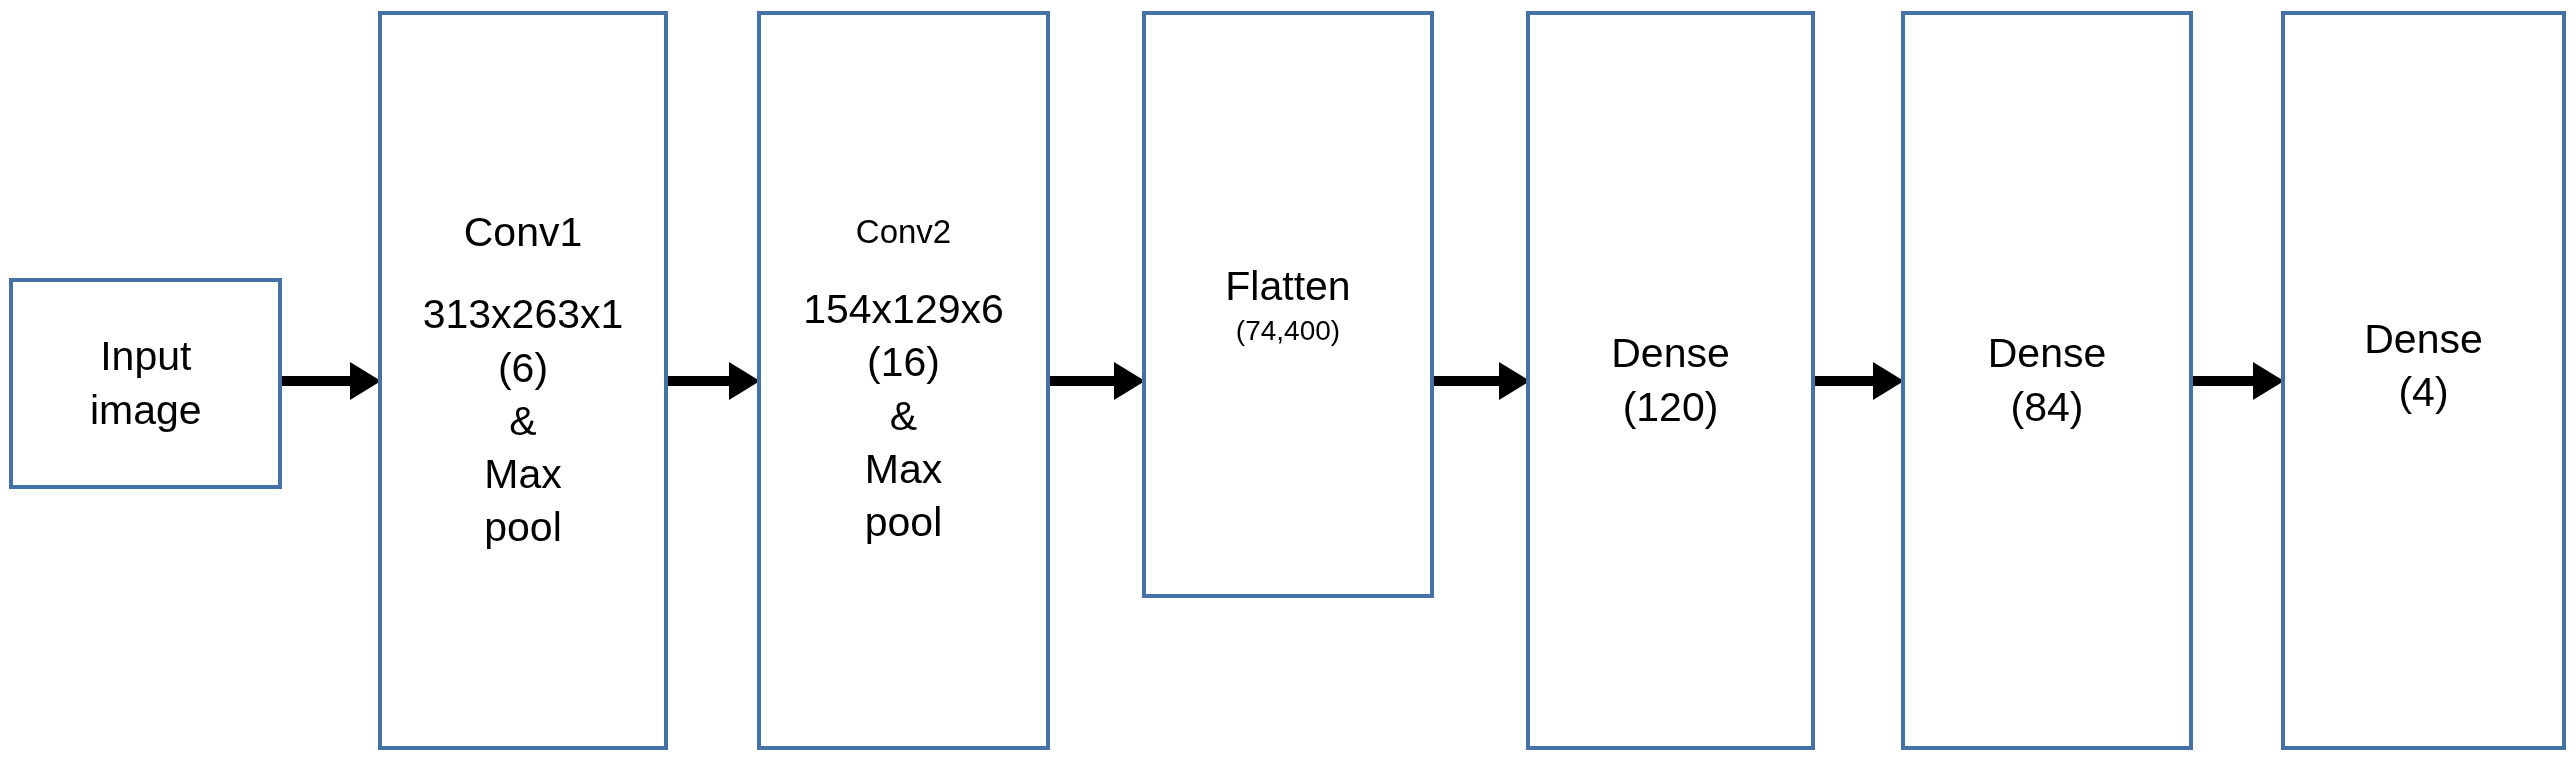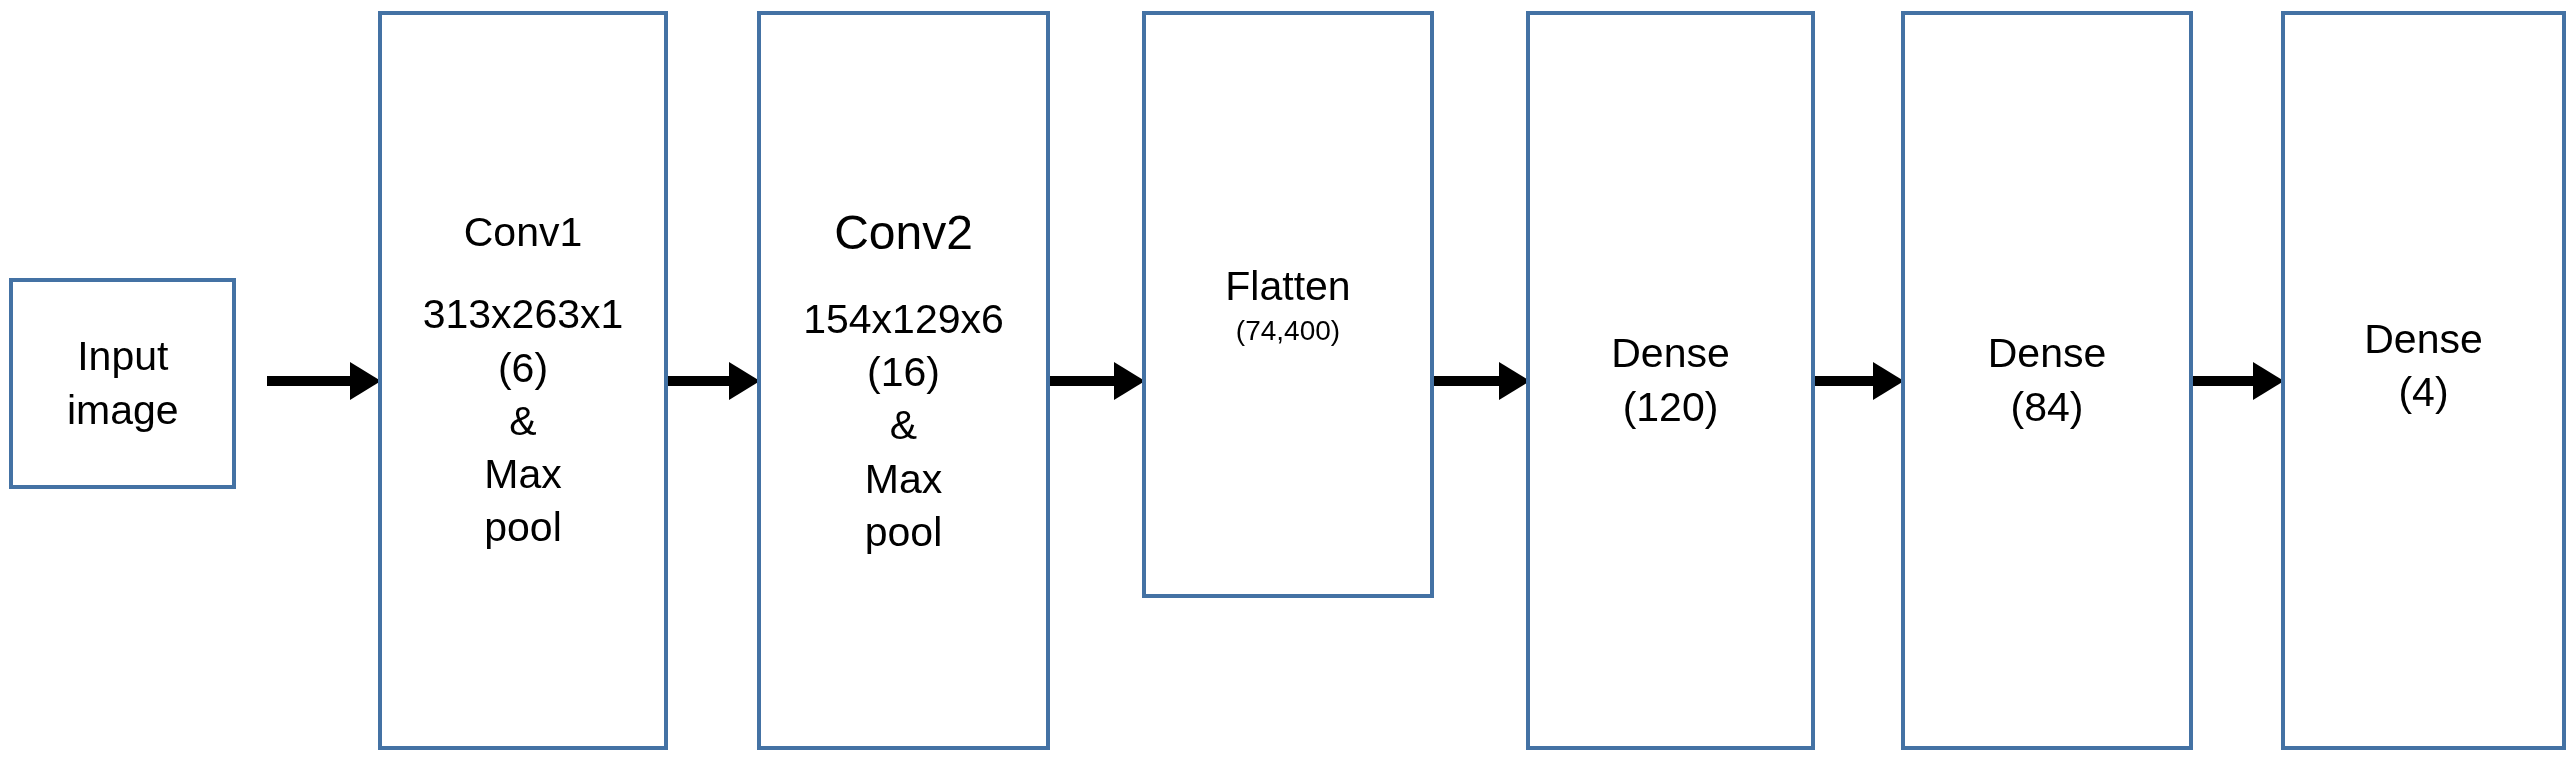--- a/index.html
+++ b/index.html
@@ -82,35 +82,35 @@
       <div class="head" style="left: 67px; border-left-color: rgb(0, 0, 0);"></div>
     </div>
     <div class="arrow" style="left: 1813px; top: 381px; width: 90px;">
       <div class="shaft" style="width: 62px; background: rgb(0, 0, 0);"></div>
       <div class="head" style="left: 60px; border-left-color: rgb(0, 0, 0);"></div>
     </div>
     <div class="arrow" style="left: 2191px; top: 381px; width: 92px;">
       <div class="shaft" style="width: 64px; background: rgb(0, 0, 0);"></div>
       <div class="head" style="left: 62px; border-left-color: rgb(0, 0, 0);"></div>
     </div>
-    <div class="node" style="left: 9.3px; top: 278px; width: 227px; height: 211px; border-color: rgb(68, 114, 164); background: rgb(255, 255, 255);">
+    <div class="node" style="left: 9.3px; top: 278px; width: 273px; height: 211px; border-color: rgb(68, 114, 164); background: rgb(255, 255, 255);">
       <span class="line" style="font-size: 41px; color: rgb(0, 0, 0);">Input</span>
       <span class="line" style="font-size: 41px; color: rgb(0, 0, 0);">image</span>
     </div>
     <div class="node" style="left: 378px; top: 11px; width: 290px; height: 739px; border-color: rgb(68, 114, 164); background: rgb(255, 255, 255);">
       <span class="line" style="font-size: 41px; color: rgb(0, 0, 0);">Conv1</span>
       <span class="line blank"></span>
       <span class="line" style="font-size: 41px; color: rgb(0, 0, 0);">313x263x1</span>
       <span class="line" style="font-size: 41px; color: rgb(0, 0, 0);">(6)</span>
       <span class="line" style="font-size: 41px; color: rgb(0, 0, 0);">&amp;</span>
       <span class="line" style="font-size: 41px; color: rgb(0, 0, 0);">Max</span>
       <span class="line" style="font-size: 41px; color: rgb(0, 0, 0);">pool</span>
     </div>
     <div class="node" style="left: 757px; top: 11px; width: 293px; height: 739px; border-color: rgb(68, 114, 164); background: rgb(255, 255, 255);">
-      <span class="line" style="font-size: 48px; color: rgb(0, 0, 0);">Conv2</span>
+      <span class="line" style="font-size: 33px; color: rgb(0, 0, 0);">Conv2</span>
       <span class="line blank"></span>
       <span class="line" style="font-size: 41px; color: rgb(0, 0, 0);">154x129x6</span>
       <span class="line" style="font-size: 41px; color: rgb(0, 0, 0);">(16)</span>
       <span class="line" style="font-size: 41px; color: rgb(0, 0, 0);">&amp;</span>
       <span class="line" style="font-size: 41px; color: rgb(0, 0, 0);">Max</span>
       <span class="line" style="font-size: 41px; color: rgb(0, 0, 0);">pool</span>
     </div>
     <div class="node" style="left: 1142px; top: 11px; width: 292px; height: 587px; border-color: rgb(68, 114, 164); background: rgb(255, 255, 255);">
       <span class="line" style="font-size: 41px; color: rgb(0, 0, 0);">Flatten</span>
       <span class="line" style="font-size: 28px; color: rgb(0, 0, 0);">(74,400)</span>

